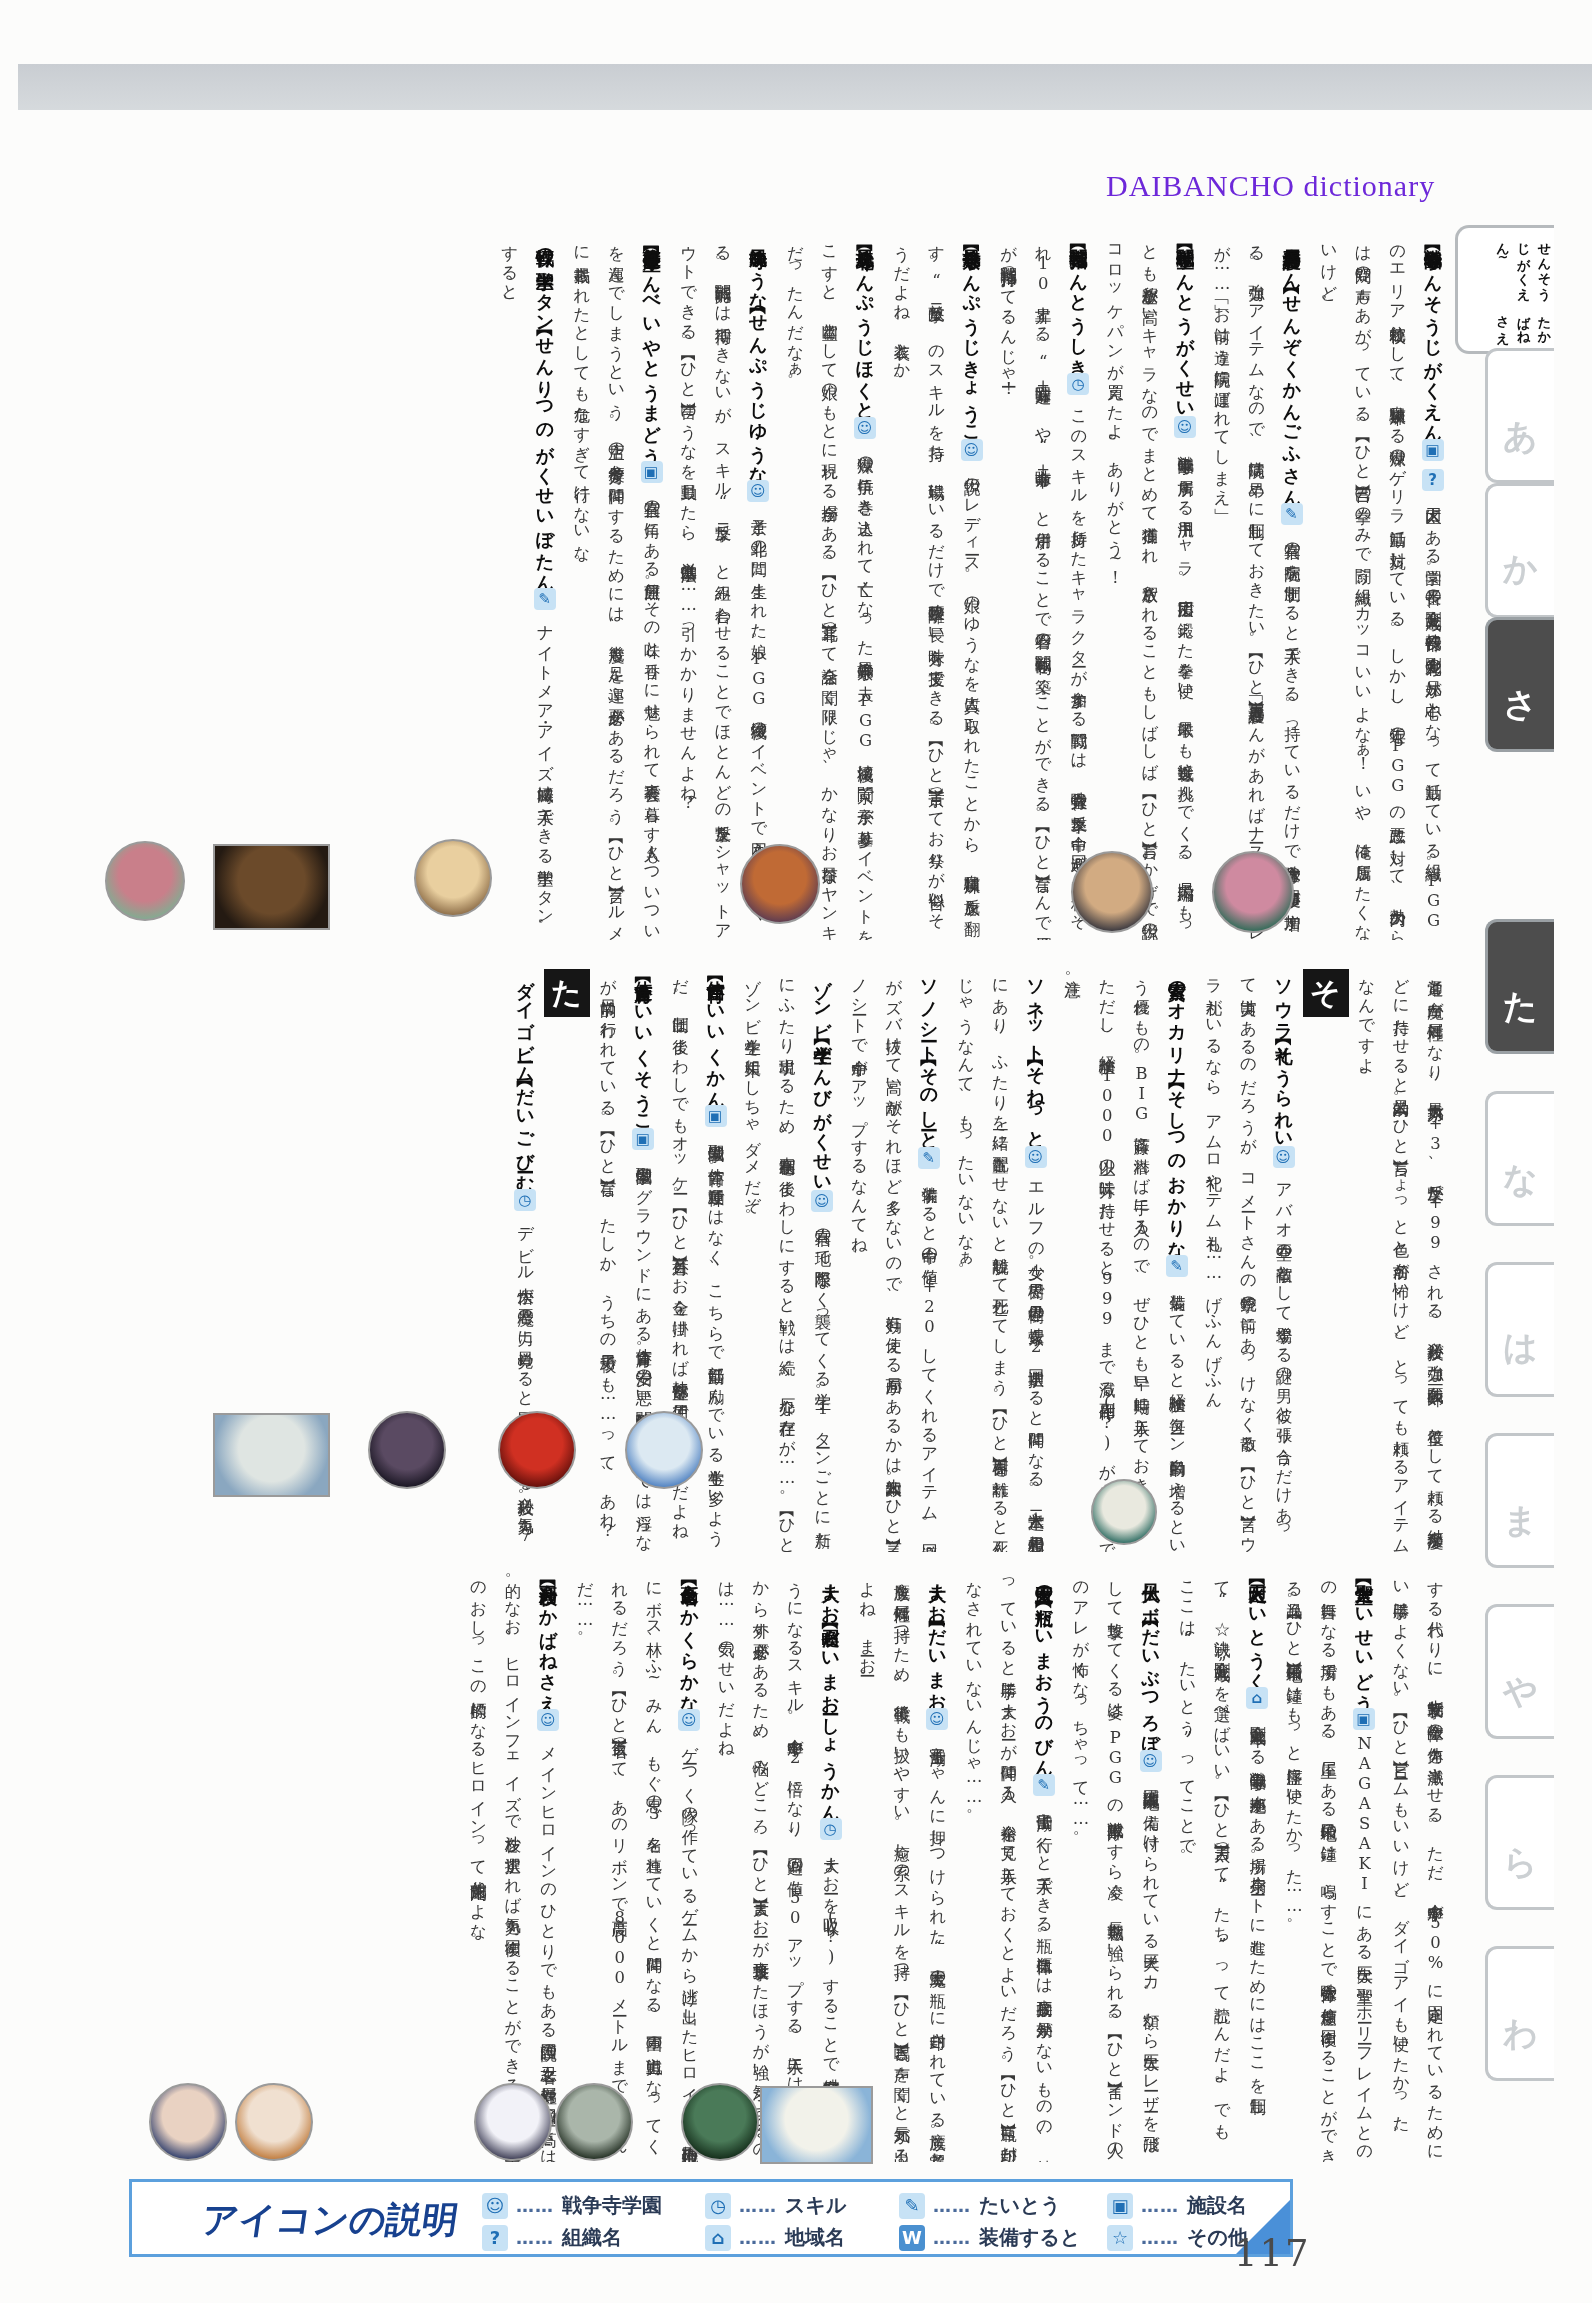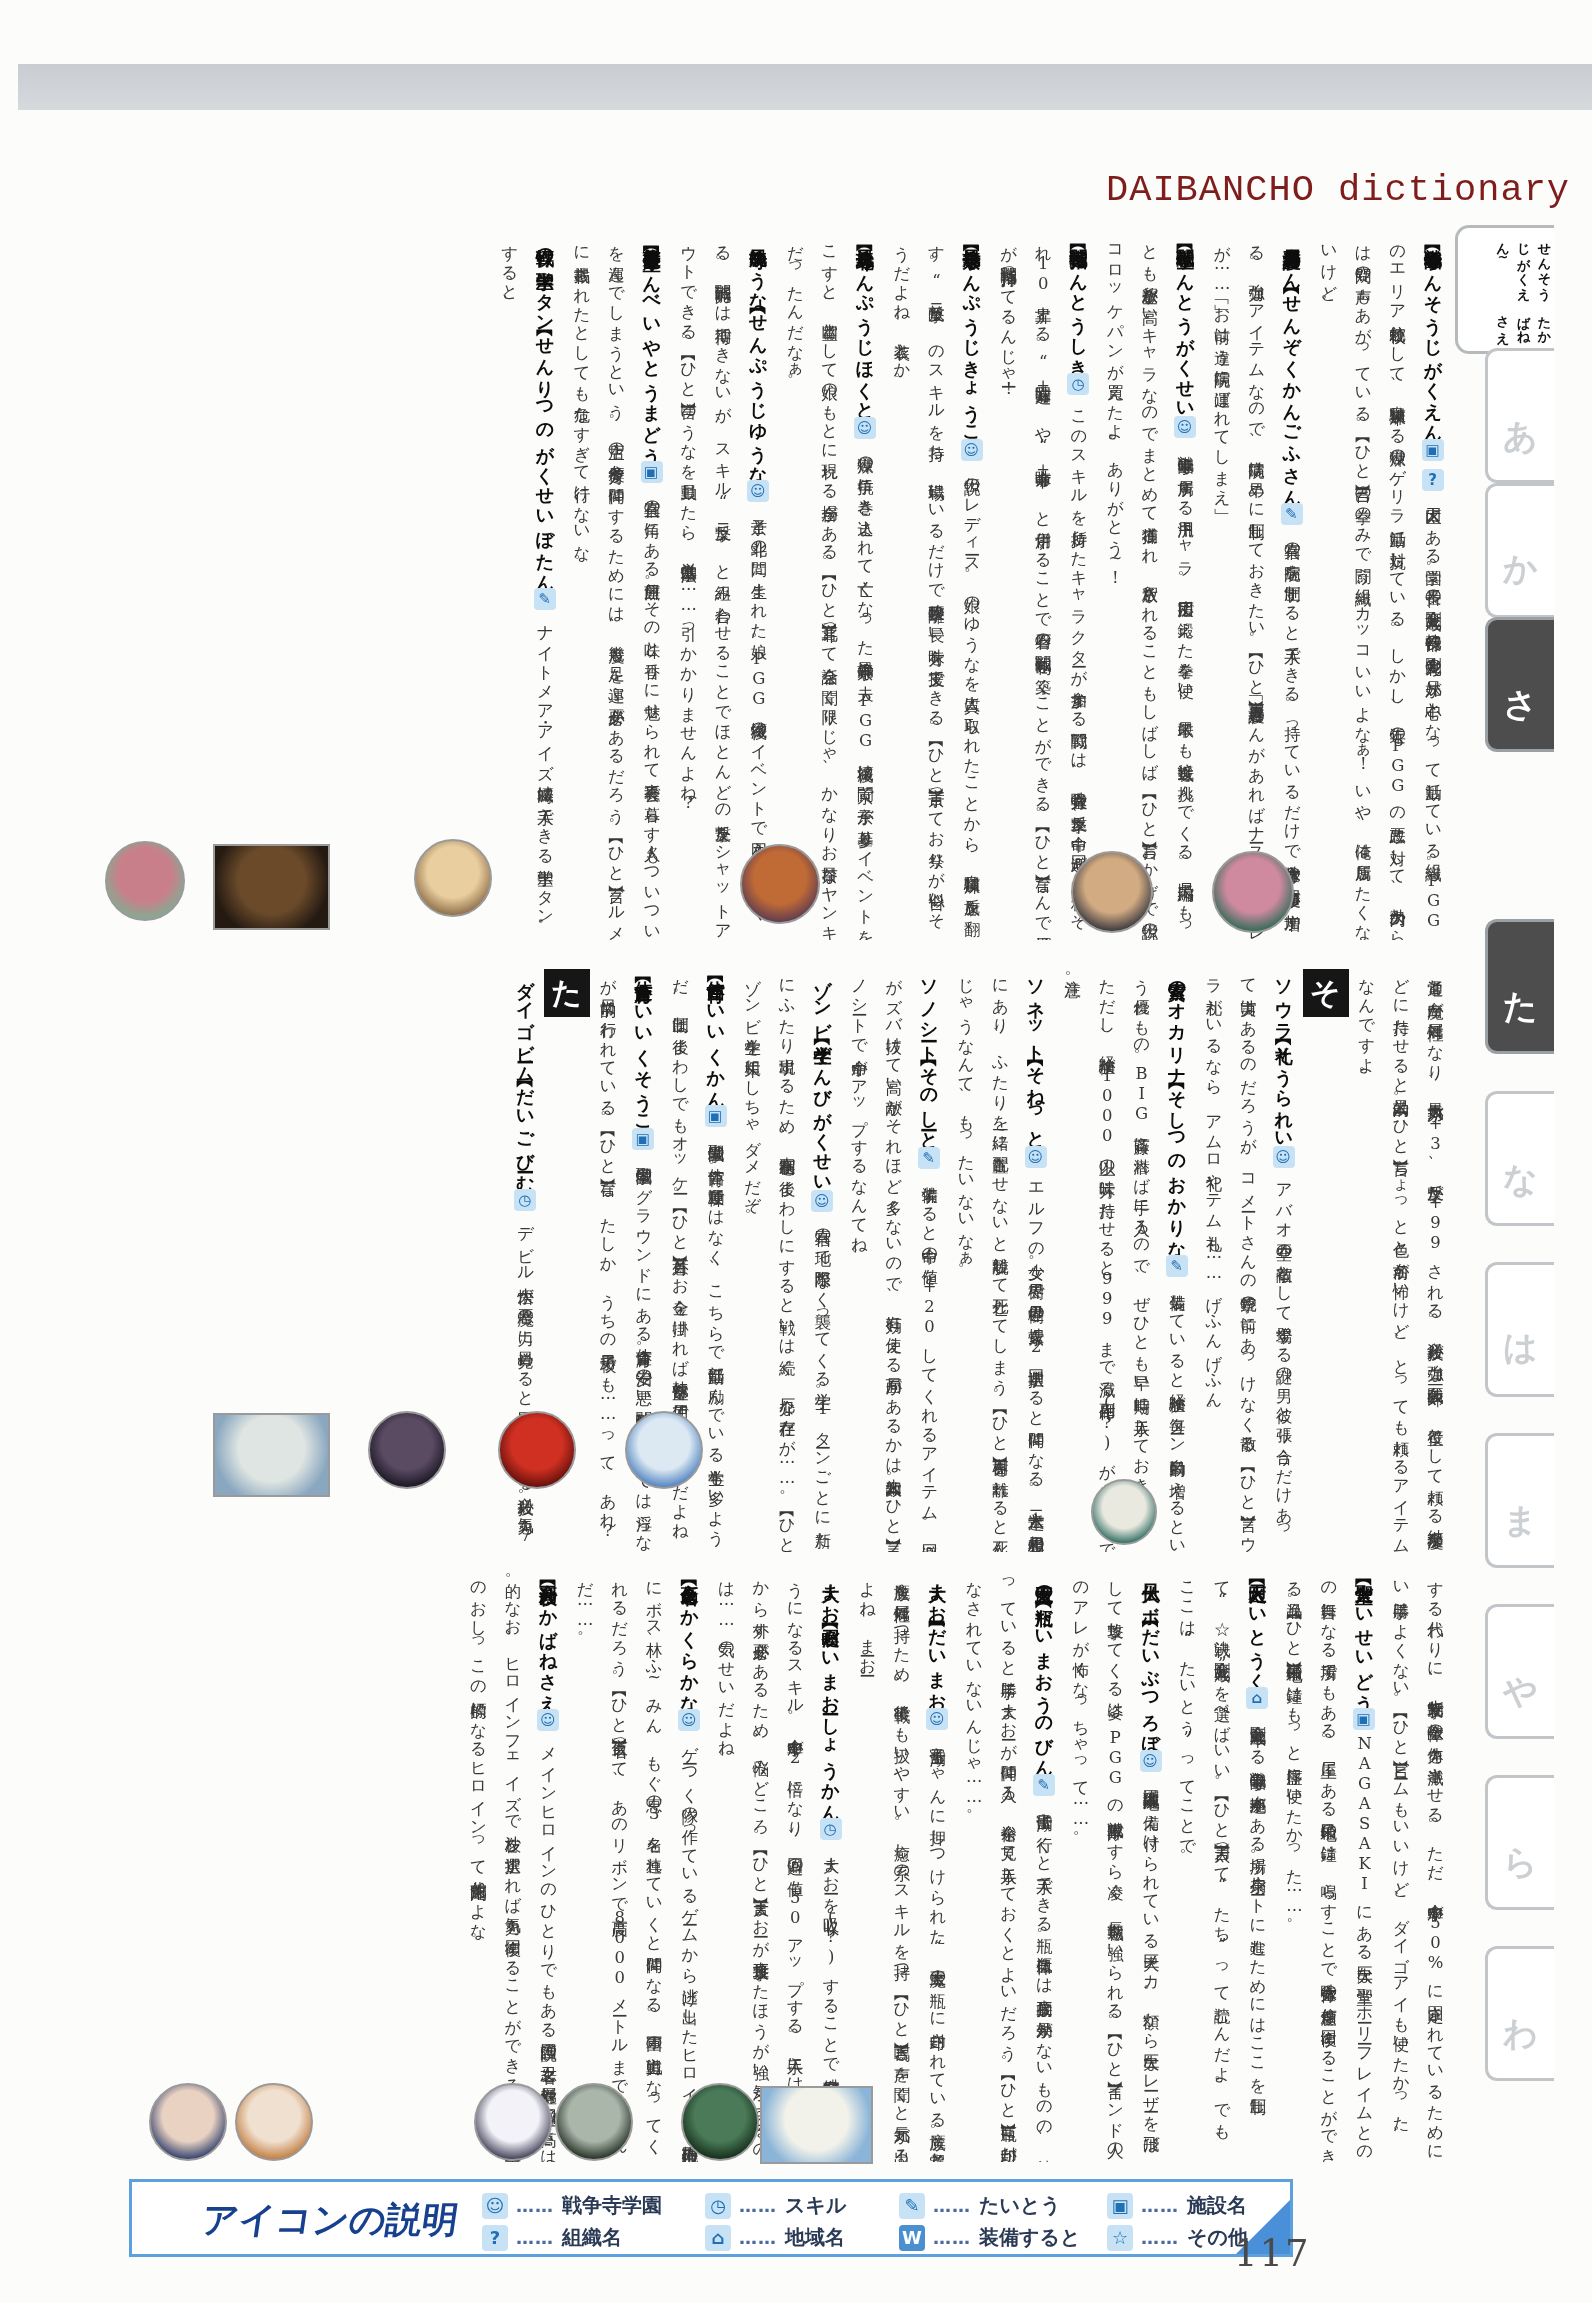--- a/index.html
+++ b/index.html
@@ -1,21 +1,21 @@
 <!DOCTYPE html>
 <html><head>
 <meta charset="utf-8">
 <style>
   html,body{margin:0;padding:0;background:#e8e8e8;}
   .page{position:relative;width:1592px;height:2303px;background:#fcfcfb;overflow:hidden;
         font-family:"DejaVu Serif","Liberation Serif",serif;color:#2e2e2e;}
   .topbar{position:absolute;left:18px;top:64px;width:1574px;height:46px;
           background:linear-gradient(180deg,#c9cdd2,#d6dadd);}
-  .brand{position:absolute;left:1106px;top:169px;width:308px;font-family:Liberation Mono, monospace;
-         font-size:37px;color:#7f1d1d;letter-spacing:1px;white-space:nowrap;}
+  .brand{position:absolute;left:1106px;top:169px;width:308px;font-family:Liberation Serif, serif;
+         font-size:30px;color:#6d28d9;letter-spacing:1px;white-space:nowrap;}
   
   .range-tab{position:absolute;left:1455px;top:225px;width:96px;height:117px;background:#fff;
              border:3px solid #b6babd;border-radius:14px 0 0 14px;border-right:none;
              display:flex;justify-content:center;align-items:flex-start;padding-top:6px;
              writing-mode:vertical-rl;text-orientation:upright;
              font-family:"DejaVu Sans","Liberation Sans",sans-serif;font-weight:bold;
              font-size:13px;line-height:1.6;color:#111;overflow:hidden;}
   .kana-tab{position:absolute;left:1485px;width:66px;height:129px;background:#fff;
             border:3px solid #c2c6c9;border-radius:12px 0 0 12px;border-right:none;
             writing-mode:vertical-rl;text-orientation:upright;display:flex;align-items:center;justify-content:center;

